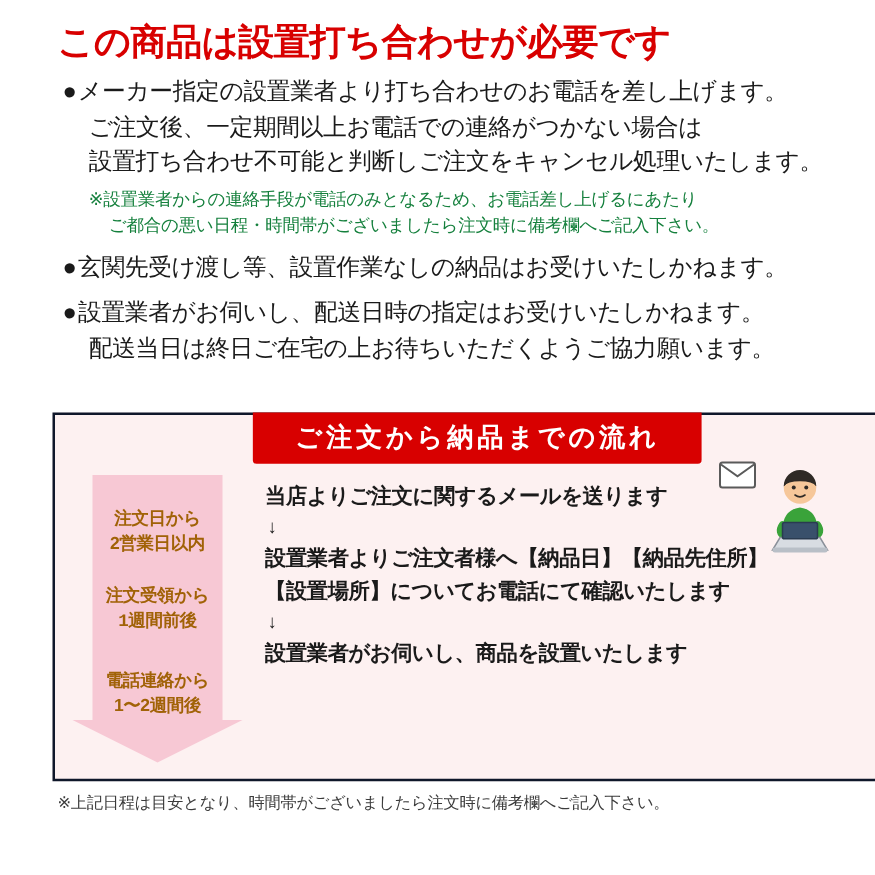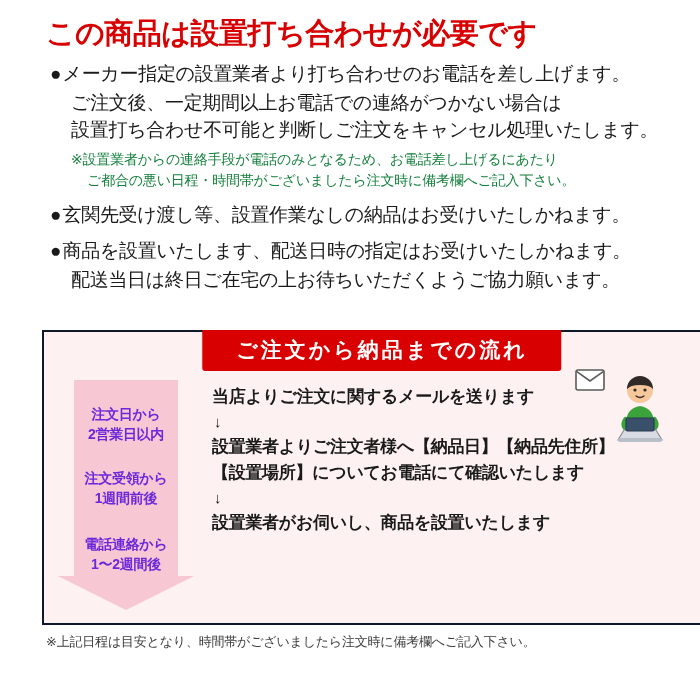--- a/index.html
+++ b/index.html
@@ -127,28 +127,28 @@
     left: 0; top: 196px;
     width: 0; height: 0;
     border-left: 68px solid transparent;
     border-right: 68px solid transparent;
     border-top: 34px solid #f7c8d4;
   }
   .stage {
     position: absolute;
     width: 136px;
     text-align: center;
-    color: #6d28d9;
+    color: #a16207;
     font-size: 14px;
     font-weight: bold;
     line-height: 20px;
     letter-spacing: -0.3px;
   }
   .stage-1 { top: 24px; }
-  .stage-2 { top: 88px; }
+  .stage-2 { top: 88px; font-family: Liberation Mono, monospace; }
   .stage-3 { top: 154px; }
 
   
   .steps {
     position: absolute;
     left: 168px;
     top: 52px;
     width: 500px;
   }
   .step-text {
@@ -211,21 +211,21 @@
     </div>
 
     <div class="bullet-row">
       <span class="bullet-dot">●</span>
       <span class="bullet-text">玄関先受け渡し等、設置作業なしの納品はお受けいたしかねます。</span>
     </div>
     <div class="gap-small"></div>
 
     <div class="bullet-row">
       <span class="bullet-dot">●</span>
-      <span class="bullet-text">商品を設置いたします、配送日時の指定はお受けいたしかねます。</span>
+      <span class="bullet-text">設置業者がお伺いし、配送日時の指定はお受けいたしかねます。</span>
     </div>
     <div class="cont-line">配送当日は終日ご在宅の上お待ちいただくようご協力願います。</div>
 
   </div>
 
   <div class="flowbox">
 
     <div class="flow-title-wrap">
       <div class="flow-title">ご注文から納品までの流れ</div>
     </div>

